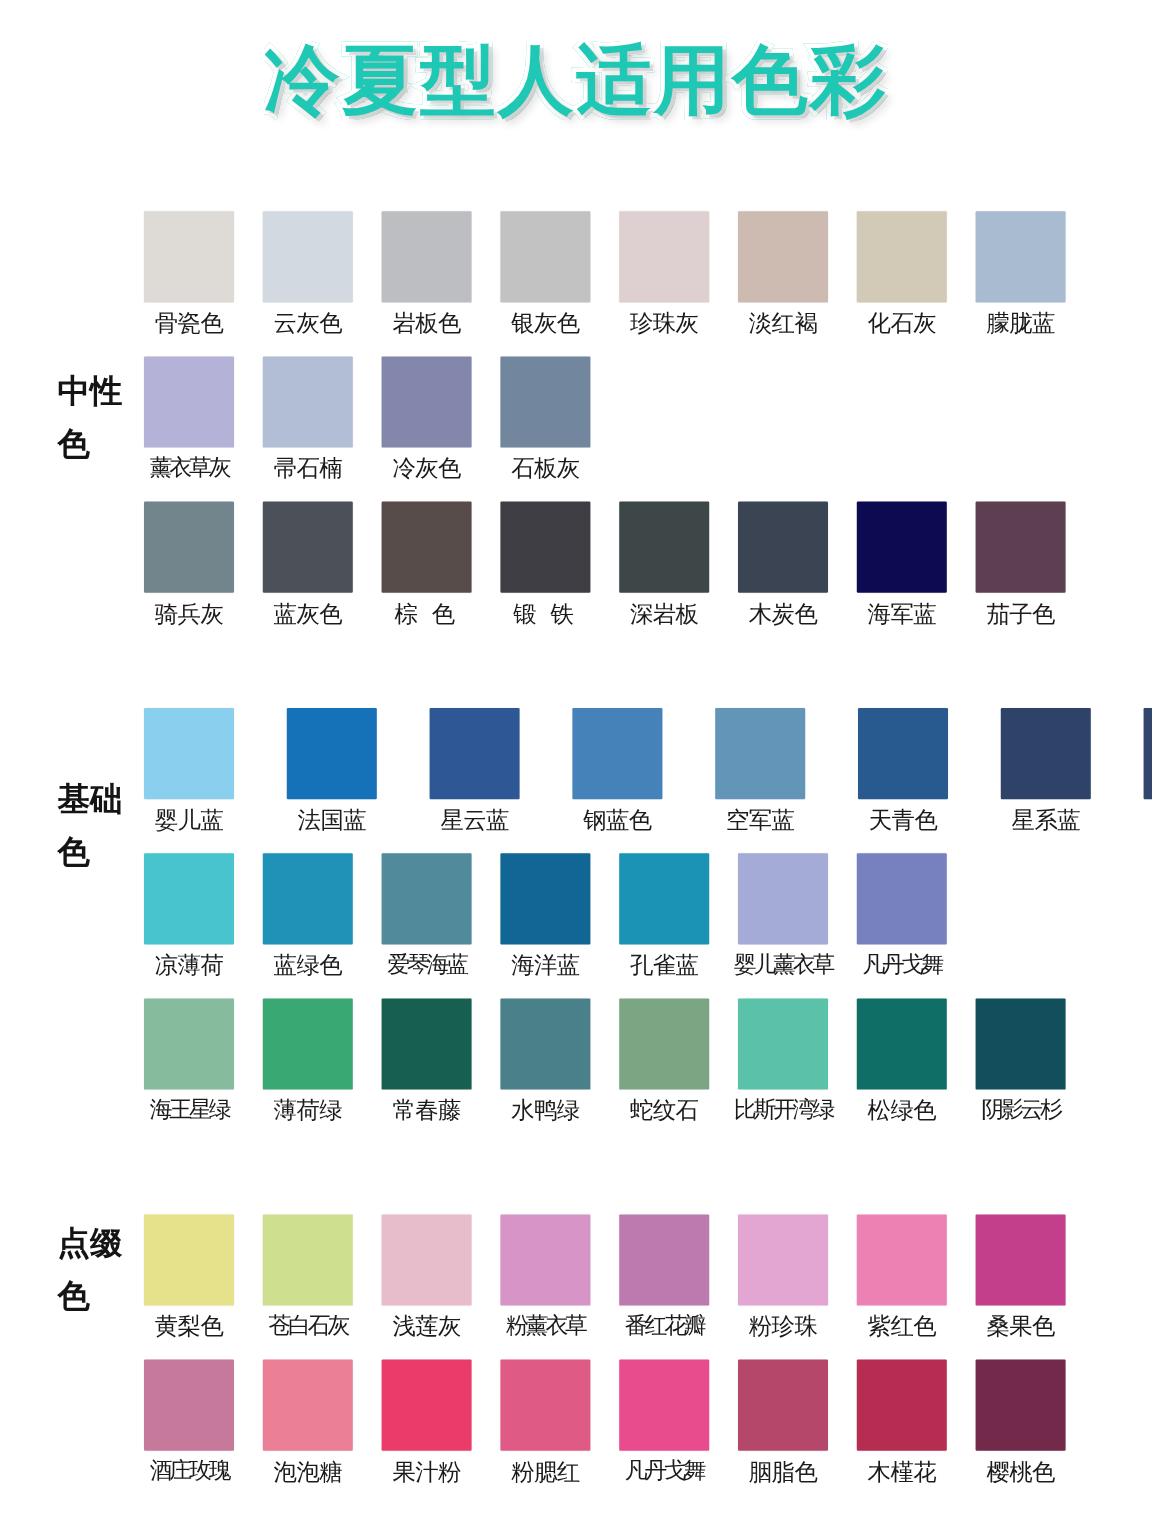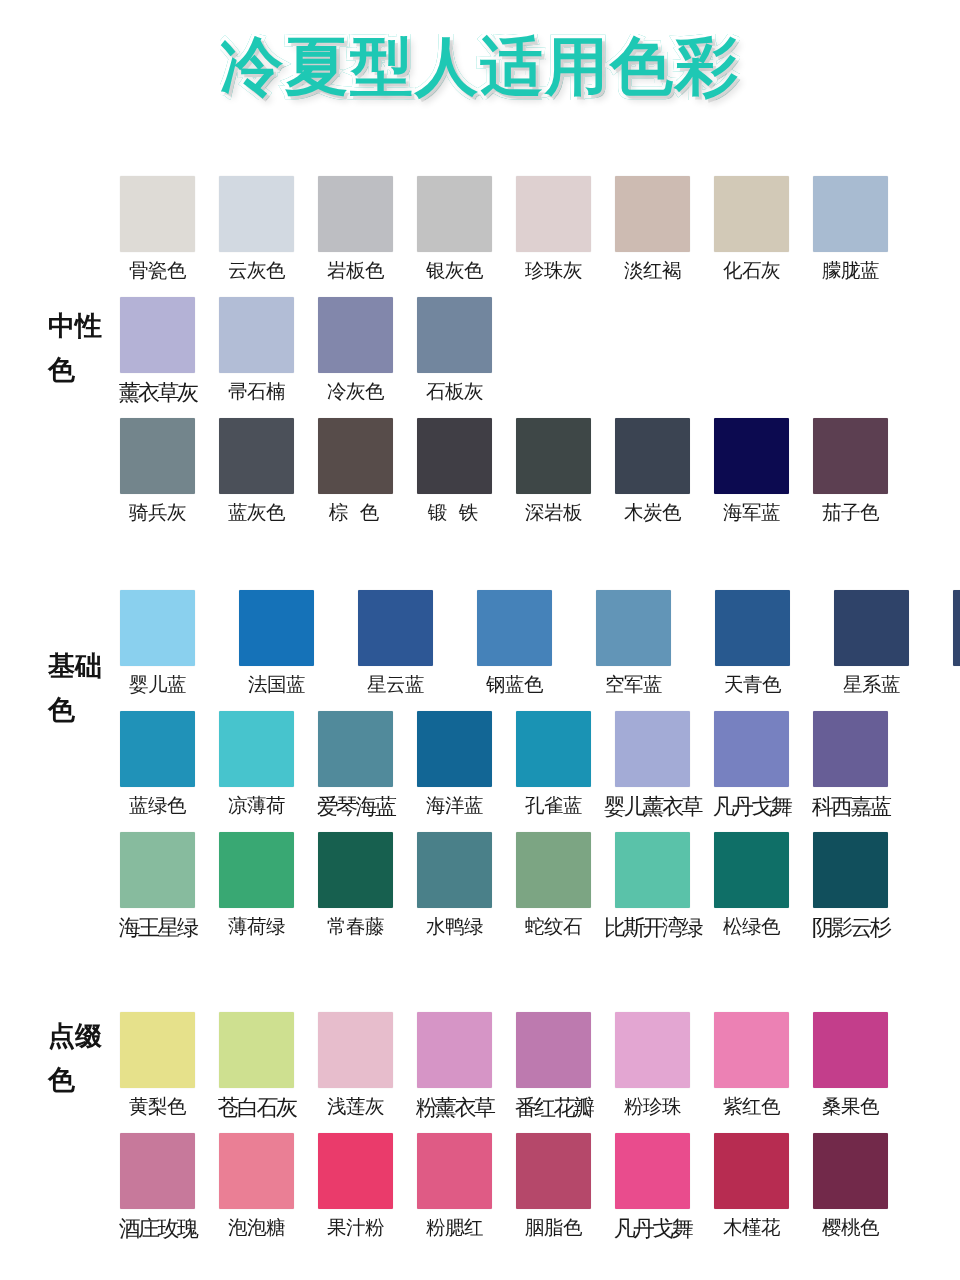--- a/index.html
+++ b/index.html
@@ -77,21 +77,21 @@
   }
   .cell-label {
     margin-top: 7px;
     font-size: 19.5px;
     font-weight: 500;
     color: #1b1b1b;
     white-space: nowrap;
     line-height: 1.2;
     letter-spacing: -0.5px;
   }
-  .cell-label.wide { letter-spacing: -2.6px; font-size: 22px; }
+  .cell-label.wide { letter-spacing: -2.6px; font-size: 19px; }
   .cell-label.spaced { letter-spacing: 3px; }
 </style>
 </head>
 <body>
 
 <div class="title-wrap">
   <h1 class="title">冷夏型人适用色彩</h1>
 </div>
 
 <div id="sections-root">
@@ -218,50 +218,46 @@
             <div class="swatch" style="background: rgb(47, 67, 105);"></div>
             <div class="cell-label">星系蓝</div>
           </div>
           <div class="cell">
             <div class="swatch" style="background: rgb(50, 69, 108);"></div>
             <div class="cell-label">金属蓝</div>
           </div>
         </div>
         <div class="row" style="height: 113px;">
           <div class="cell">
+            <div class="swatch" style="background: rgb(71, 196, 205);"></div>
+            <div class="cell-label">凉薄荷</div>
+          </div>
+          <div class="cell">
             <div class="swatch" style="background: rgb(32, 146, 184);"></div>
             <div class="cell-label">蓝绿色</div>
           </div>
           <div class="cell">
-            <div class="swatch" style="background: rgb(71, 196, 205);"></div>
-            <div class="cell-label">凉薄荷</div>
-          </div>
-          <div class="cell">
             <div class="swatch" style="background: rgb(81, 138, 155);"></div>
             <div class="cell-label wide">爱琴海蓝</div>
           </div>
           <div class="cell">
             <div class="swatch" style="background: rgb(18, 102, 149);"></div>
             <div class="cell-label">海洋蓝</div>
           </div>
           <div class="cell">
             <div class="swatch" style="background: rgb(26, 147, 180);"></div>
             <div class="cell-label">孔雀蓝</div>
           </div>
           <div class="cell">
             <div class="swatch" style="background: rgb(163, 171, 214);"></div>
             <div class="cell-label wide">婴儿薰衣草</div>
           </div>
           <div class="cell">
             <div class="swatch" style="background: rgb(119, 129, 192);"></div>
             <div class="cell-label wide">凡丹戈舞</div>
-          </div>
-          <div class="cell">
-            <div class="swatch" style="background: rgb(103, 94, 150);"></div>
-            <div class="cell-label wide">科西嘉蓝</div>
           </div>
         </div>
         <div class="row" style="height: 113px;">
           <div class="cell">
             <div class="swatch" style="background: rgb(135, 187, 158);"></div>
             <div class="cell-label wide">海王星绿</div>
           </div>
           <div class="cell">
             <div class="swatch" style="background: rgb(57, 168, 115);"></div>
             <div class="cell-label">薄荷绿</div>
@@ -341,26 +337,26 @@
           </div>
           <div class="cell">
             <div class="swatch" style="background: rgb(234, 59, 107);"></div>
             <div class="cell-label">果汁粉</div>
           </div>
           <div class="cell">
             <div class="swatch" style="background: rgb(223, 91, 133);"></div>
             <div class="cell-label">粉腮红</div>
           </div>
           <div class="cell">
+            <div class="swatch" style="background: rgb(233, 76, 141);"></div>
+            <div class="cell-label wide">凡丹戈舞</div>
+          </div>
+          <div class="cell">
             <div class="swatch" style="background: rgb(181, 72, 106);"></div>
             <div class="cell-label">胭脂色</div>
-          </div>
-          <div class="cell">
-            <div class="swatch" style="background: rgb(233, 76, 141);"></div>
-            <div class="cell-label wide">凡丹戈舞</div>
           </div>
           <div class="cell">
             <div class="swatch" style="background: rgb(183, 44, 81);"></div>
             <div class="cell-label">木槿花</div>
           </div>
           <div class="cell">
             <div class="swatch" style="background: rgb(114, 41, 74);"></div>
             <div class="cell-label">樱桃色</div>
           </div>
         </div>

